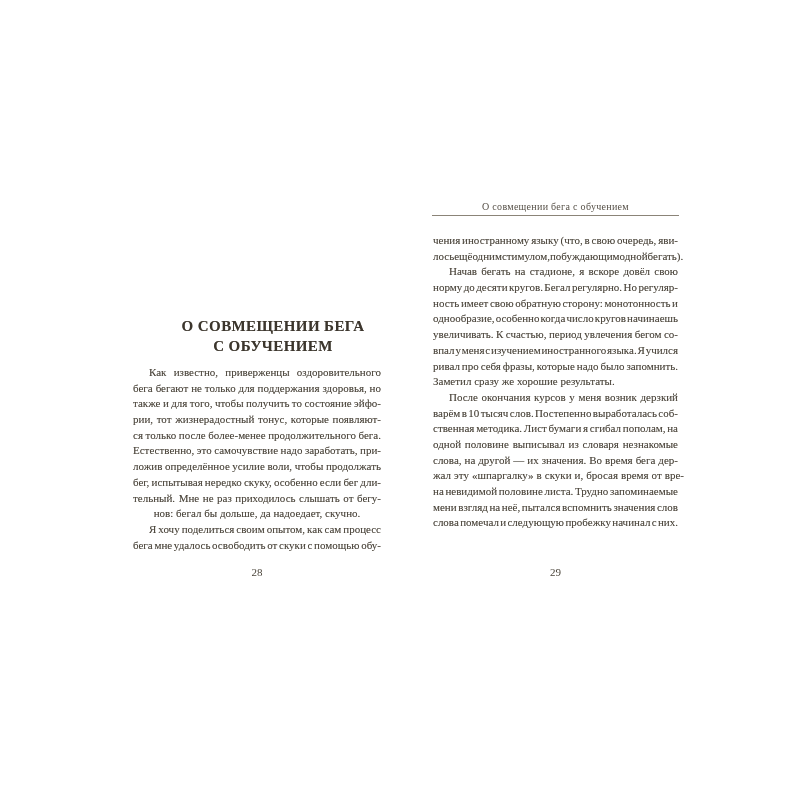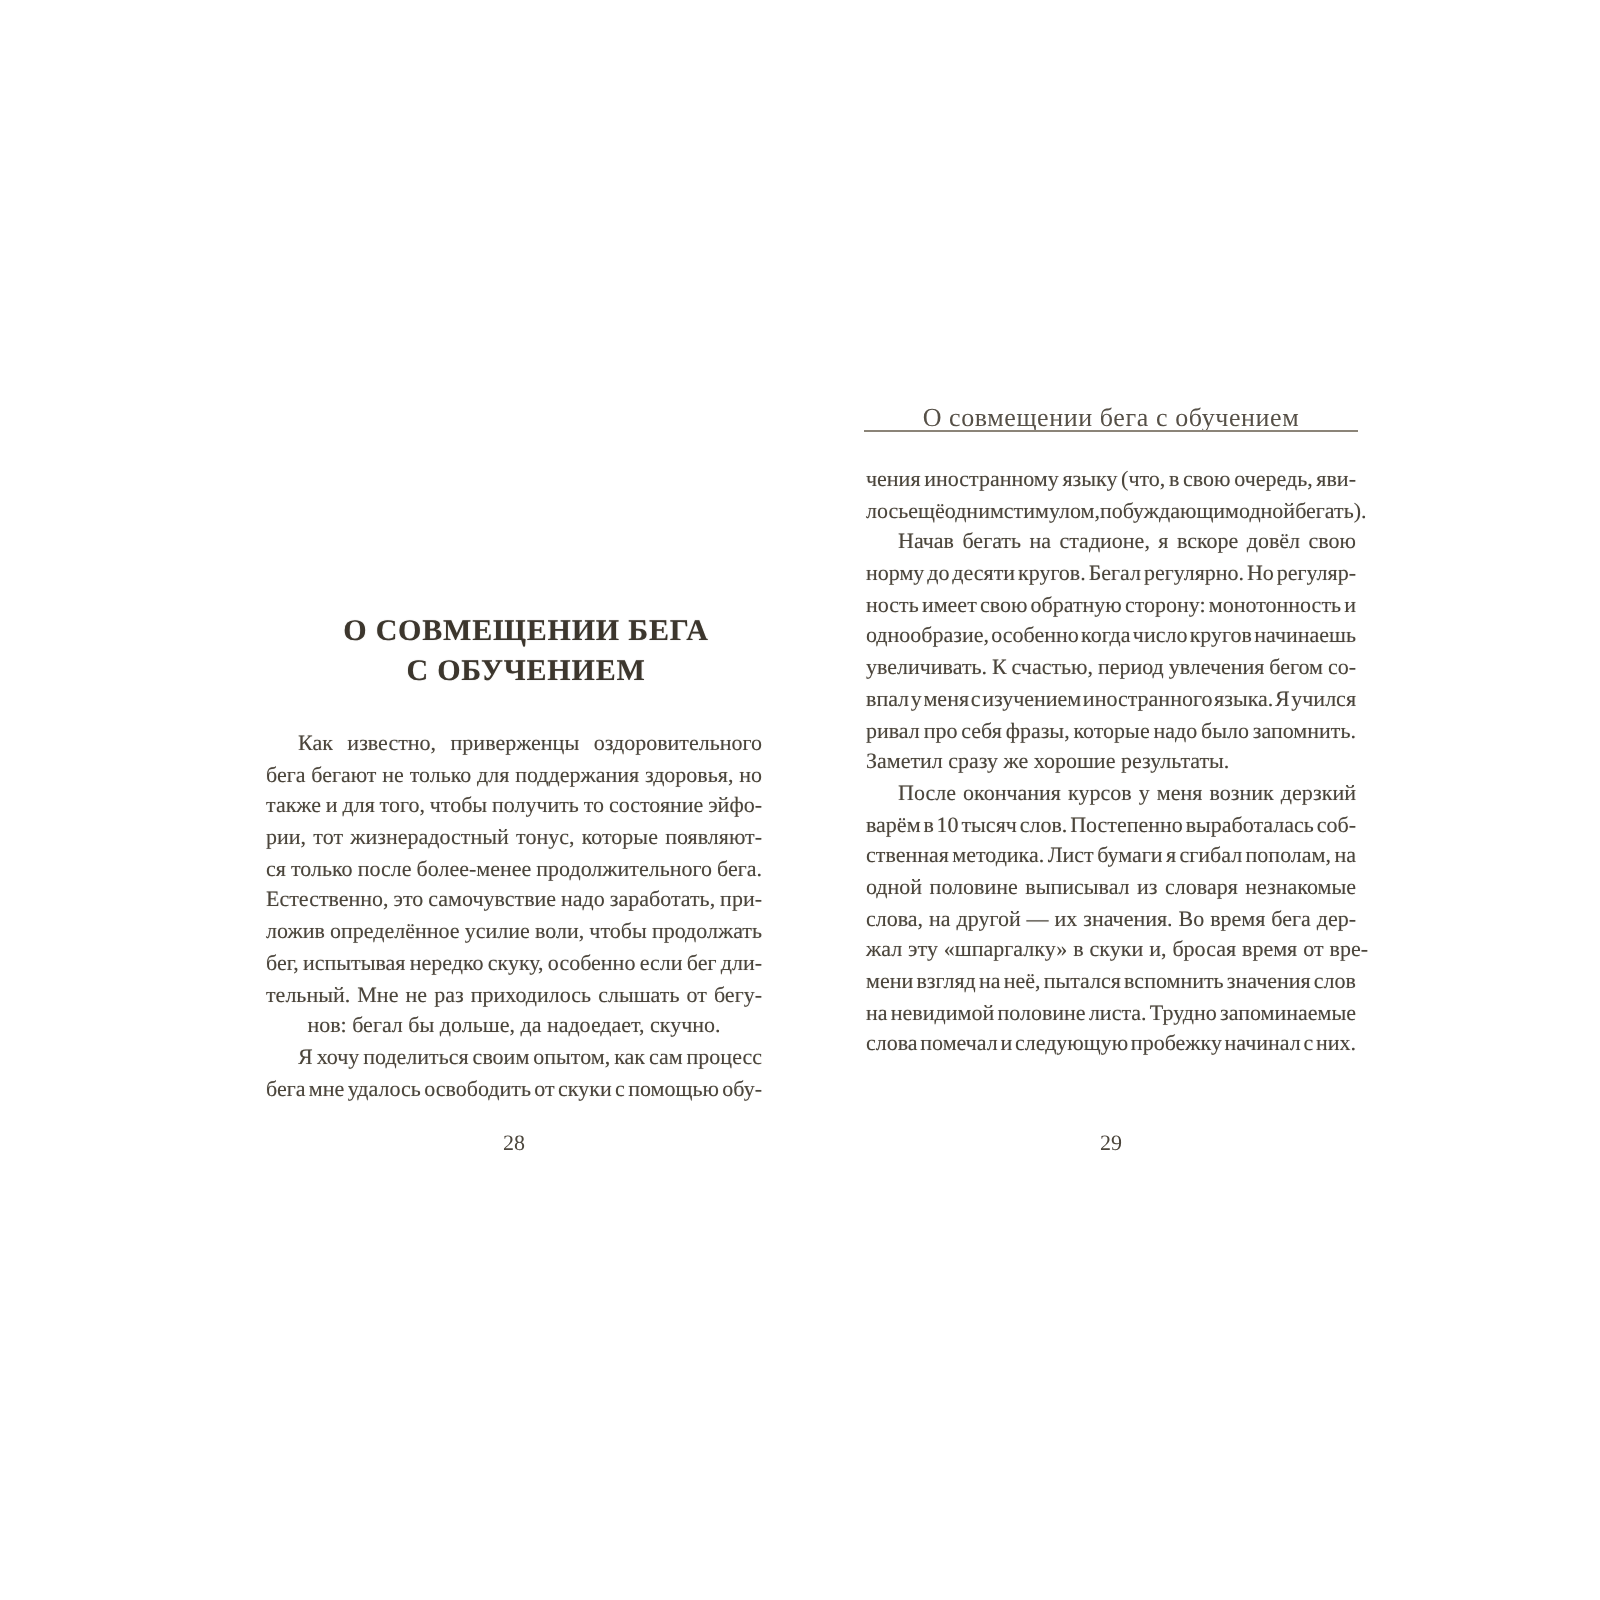--- a/index.html
+++ b/index.html
@@ -16,21 +16,21 @@
     height: 800px;
     background: #ffffff;
     font-family: "Liberation Serif", "DejaVu Serif", serif;
   }
   
   .chapter-title {
     position: absolute;
     left: 133px;
     top: 301px;
     width: 248px;
-    margin: 6px;
+    margin: 16px;
     text-align: center;
     font-size: 15px;
     font-weight: bold;
     line-height: 19.5px;
     letter-spacing: 0.4px;
     color: #3c362d;
     text-shadow: 0 0 0.5px rgba(60,54,45,0.45);
   }
   .chapter-title .title-line { display: block; }
   .body-left {
@@ -49,21 +49,21 @@
     font-size: 11px;
     color: #4b453b;
   }
   
   .running-header {
     position: absolute;
     left: 433px;
     top: 201px;
     width: 245px;
     text-align: center;
-    font-size: 13px;
+    font-size: 10px;
     letter-spacing: 0.3px;
     color: #565047;
   }
   .header-rule {
     position: absolute;
     left: 432px;
     top: 215px;
     width: 247px;
     height: 0;
     border-top: 1px solid #8b8478;
@@ -134,20 +134,20 @@
         <div class="line" style="word-spacing: -0.302083px;"><span>увеличивать. К счастью, период увлечения бегом со-</span></div>
         <div class="line" style="word-spacing: -1.91406px;"><span>впал у меня с изучением иностранного языка. Я учился</span></div>
         <div class="line" style="word-spacing: -0.830357px;"><span>ривал про себя фразы, которые надо было запомнить.</span></div>
         <div class="line rag"><span>Заметил сразу же хорошие результаты.</span></div>
         <div class="line indent" style="word-spacing: 0.815104px;"><span>После окончания курсов у меня возник дерзкий</span></div>
         <div class="line" style="word-spacing: -1.32812px;"><span>варём в 10 тысяч слов. Постепенно выработалась соб-</span></div>
         <div class="line" style="word-spacing: -1.04018px;"><span>ственная методика. Лист бумаги я сгибал пополам, на</span></div>
         <div class="line" style="word-spacing: 1.00625px;"><span>одной половине выписывал из словаря незнакомые</span></div>
         <div class="line" style="word-spacing: 0.220486px;"><span>слова, на другой — их значения. Во время бега дер-</span></div>
         <div class="line" style="word-spacing: 0.237847px;"><span>жал эту «шпаргалку» в скуки и, бросая время от вре-</span></div>
+        <div class="line" style="word-spacing: -1.1125px;"><span>на невидимой половине листа. Трудно запоминаемые</span></div>
         <div class="line" style="word-spacing: -1.14955px;"><span>мени взгляд на неё, пытался вспомнить значения слов</span></div>
-        <div class="line" style="word-spacing: -1.1125px;"><span>на невидимой половине листа. Трудно запоминаемые</span></div>
         <div class="line" style="word-spacing: -1.40402px;"><span>слова помечал и следующую пробежку начинал с них.</span></div>
       </div>
     <div class="pagenum-right">29</div>
   </section>
 
 </div>
 
 </body></html>

